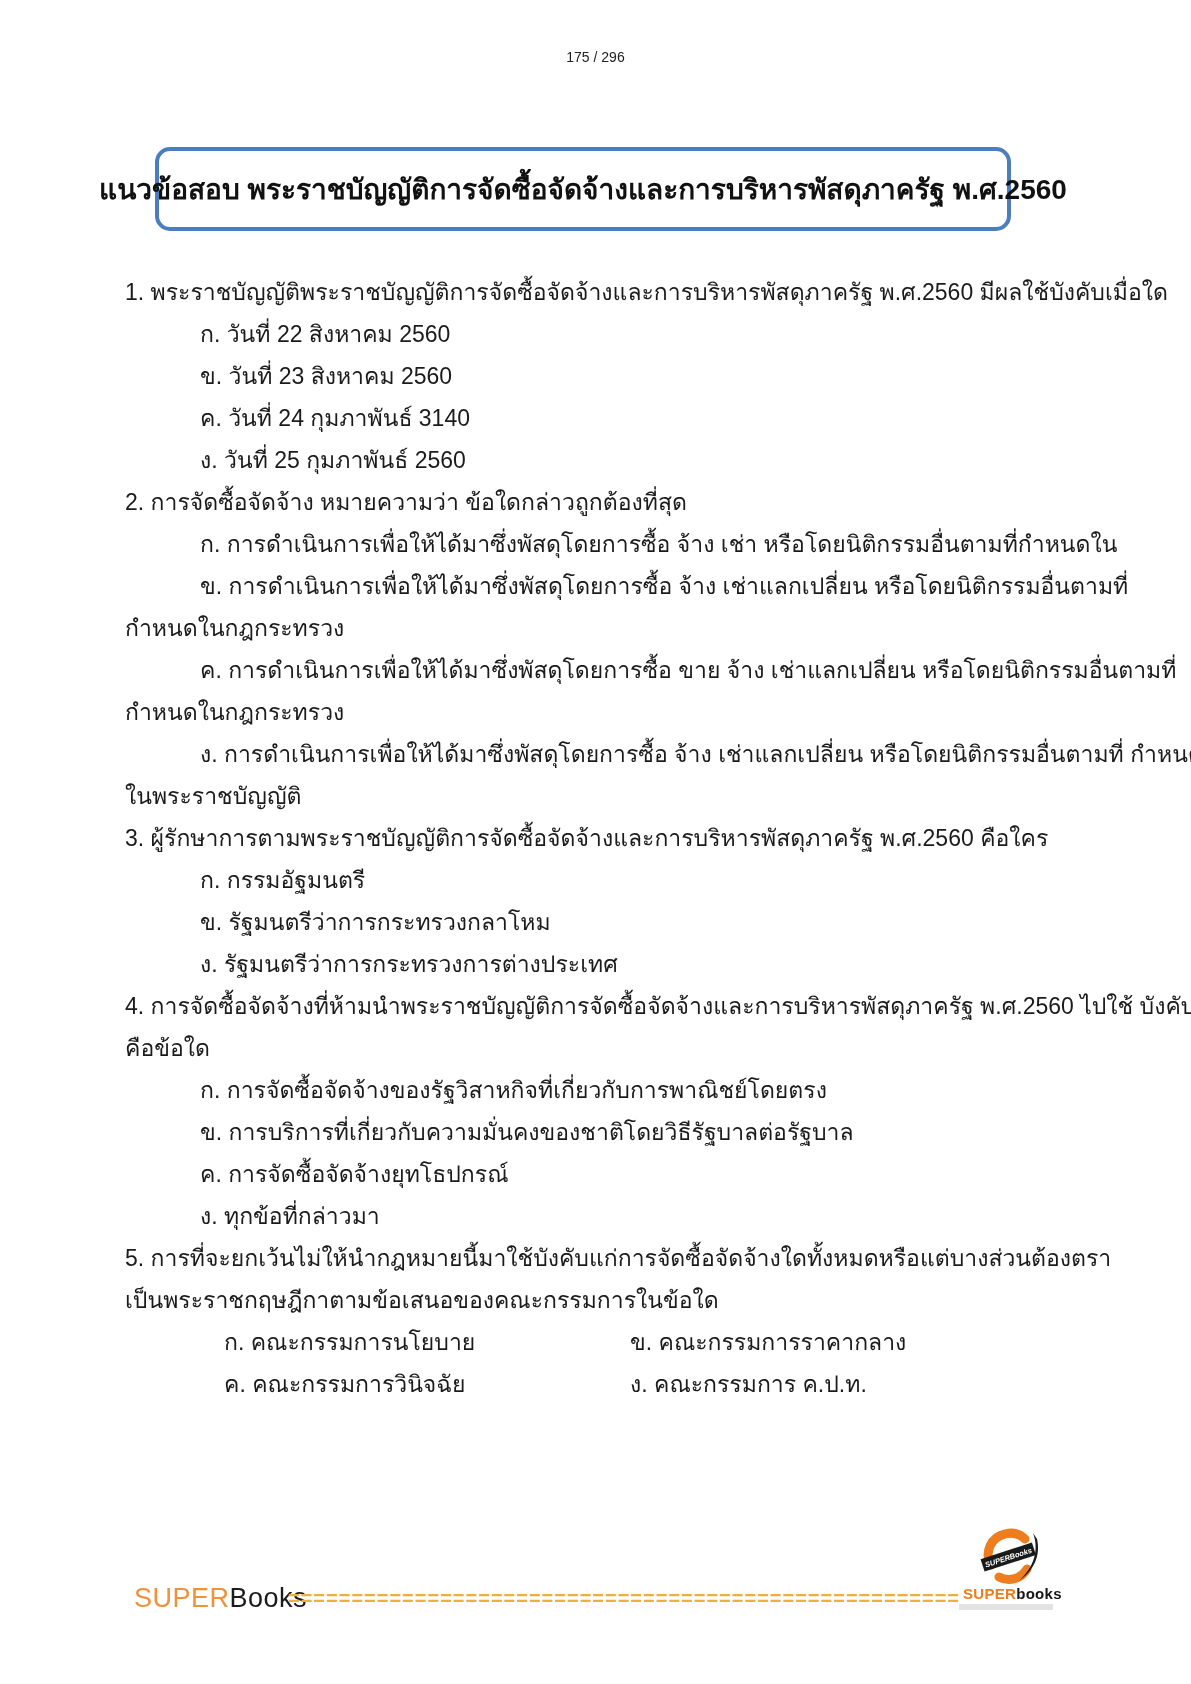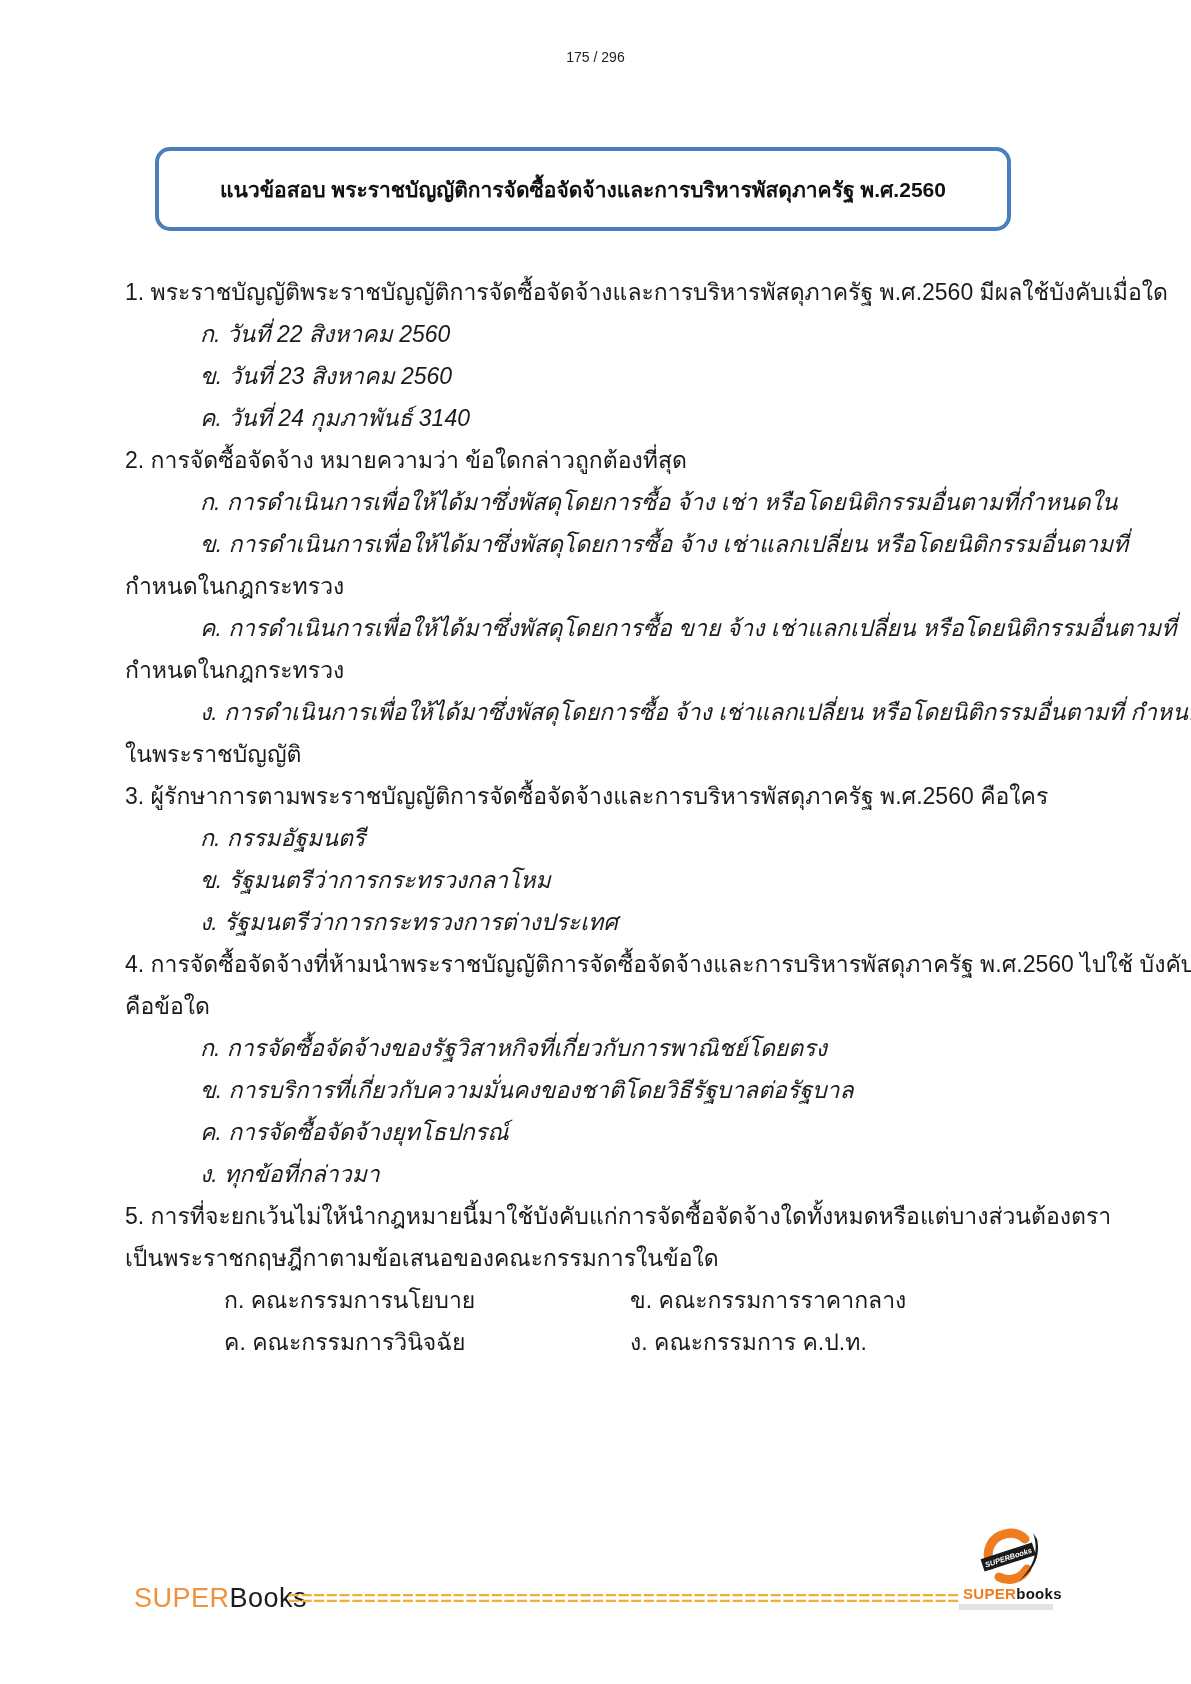--- a/index.html
+++ b/index.html
@@ -19,29 +19,29 @@
   }
   .title-box {
     position:absolute; left:155px; top:147px;
     width:856px; height:84px;
     border:4px solid #4A7EBC;
     border-radius:15px;
     background:#ffffff;
     display:flex; align-items:center; justify-content:center;
   }
   .title-box .title-text {
-    font-size:21px; font-weight:700; color:#111;
+    font-size:28px; font-weight:700; color:#111;
     white-space:nowrap;
   }
   .content {
     position:absolute; left:125px; top:271px; width:960px;
     font-size:23px;
   }
   .line { line-height:42px; height:42px; white-space:nowrap; }
-  .line.option { padding-left:75px;font-style:italic; }
+  .line.option { padding-left:75px; }
   .line.options-row { position:relative; }
   .line.options-row .col { position:absolute; top:0; white-space:nowrap;margin-left:24px; }
   .line.options-row .col-0 { left:75px; }
   .line.options-row .col-1 { left:481px; }
   .footer-brand {
     position:absolute; left:134px; top:1583px;
     font-size:27px; letter-spacing:0.5px;
   }
   .footer-brand .brand-super { color:#F0913C; }
   .footer-brand .brand-books { color:#1b1b1b; }
@@ -77,20 +77,21 @@
 
   <div class="title-box">
     <div class="title-text">แนวข้อสอบ พระราชบัญญัติการจัดซื้อจัดจ้างและการบริหารพัสดุภาครัฐ พ.ศ.2560</div>
   </div>
 
   <div class="content" id="content">
       <div class="line question">1. พระราชบัญญัติพระราชบัญญัติการจัดซื้อจัดจ้างและการบริหารพัสดุภาครัฐ พ.ศ.2560 มีผลใช้บังคับเมื่อใด</div>
       <div class="line option">ก. วันที่ 22 สิงหาคม 2560</div>
       <div class="line option">ข. วันที่ 23 สิงหาคม 2560</div>
       <div class="line option">ค. วันที่ 24 กุมภาพันธ์ 3140</div>
+      <div class="line option">ง. วันที่ 25 กุมภาพันธ์ 2560</div>
       <div class="line question">2.  การจัดซื้อจัดจ้าง หมายความว่า ข้อใดกล่าวถูกต้องที่สุด</div>
       <div class="line option">ก. การดำเนินการเพื่อให้ได้มาซึ่งพัสดุโดยการซื้อ จ้าง เช่า หรือโดยนิติกรรมอื่นตามที่กำหนดใน</div>
       <div class="line option">ข. การดำเนินการเพื่อให้ได้มาซึ่งพัสดุโดยการซื้อ จ้าง เช่าแลกเปลี่ยน หรือโดยนิติกรรมอื่นตามที่</div>
       <div class="line continuation">กำหนดในกฎกระทรวง</div>
       <div class="line option">ค. การดำเนินการเพื่อให้ได้มาซึ่งพัสดุโดยการซื้อ ขาย จ้าง เช่าแลกเปลี่ยน หรือโดยนิติกรรมอื่นตามที่</div>
       <div class="line continuation">กำหนดในกฎกระทรวง</div>
       <div class="line option">ง. การดำเนินการเพื่อให้ได้มาซึ่งพัสดุโดยการซื้อ จ้าง เช่าแลกเปลี่ยน หรือโดยนิติกรรมอื่นตามที่ กำหนด</div>
       <div class="line continuation">ในพระราชบัญญัติ</div>
       <div class="line question">3.  ผู้รักษาการตามพระราชบัญญัติการจัดซื้อจัดจ้างและการบริหารพัสดุภาครัฐ พ.ศ.2560 คือใคร</div>
       <div class="line option">ก. กรรมอัฐมนตรี</div>

